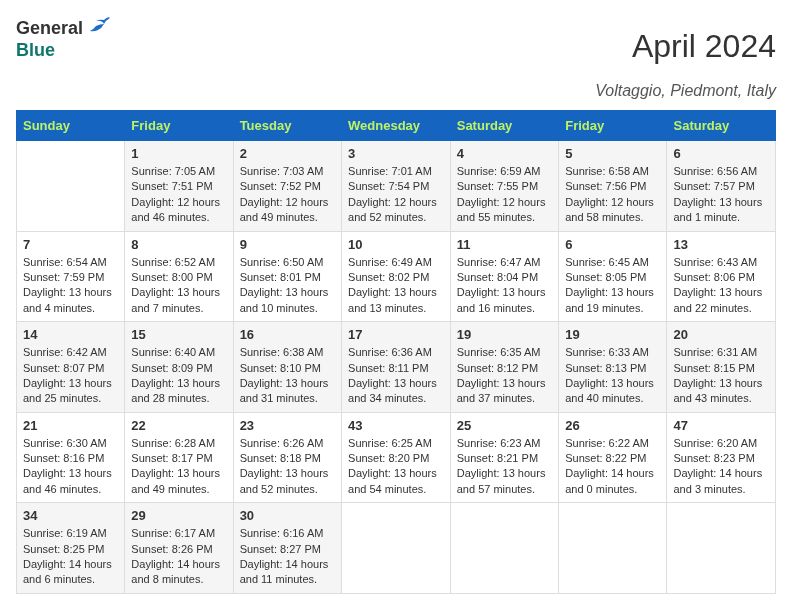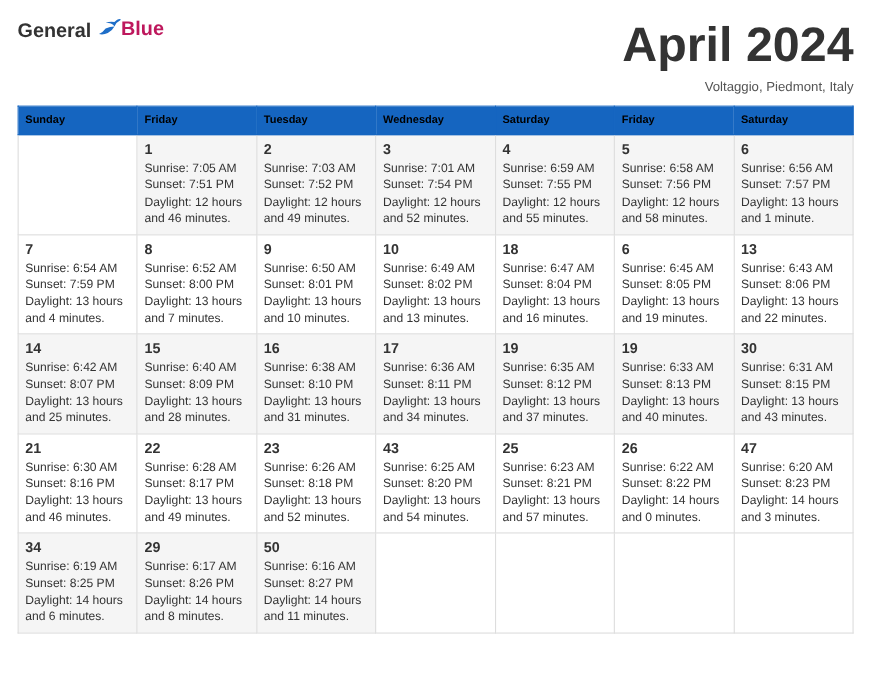--- a/index.html
+++ b/index.html
@@ -11,47 +11,49 @@
       padding: 16px;
     }
     .header-area {
       display: flex;
       justify-content: space-between;
       align-items: flex-start;
       margin-bottom: 10px;
     }
     .logo {
       display: flex;
-      flex-direction: row;
+      flex-direction: column;
       align-items: flex-start;
     }
     .title-area {
       text-align: right;
     }
     .month-title {
-      font-size: 44px;
-      font-weight: bold;
+      font-size: 32px;
+      font-weight: normal;
       color: #333;
+      margin-top: 12px;
     }
     .location-title {
-      font-size: 12px;
+      font-size: 16px;
       color: #555;
-      margin-top: 6px;
+      margin-top: 17px;
+      font-style: italic;
     }
     .calendar-table {
       width: 100%;
       border-collapse: collapse;
       font-size: 11px;
     }
     .calendar-table th {
       background-color: #1565c0;
-      color: #000000;
+      color: #bef264;
       padding: 7px 6px;
       text-align: left;
-      font-size: 10px;
+      font-size: 13px;
       font-weight: 600;
       border: 1px solid #1565c0;
       margin-left: 15px;
     }
     .calendar-table td {
       vertical-align: top;
       padding: 5px 6px;
       border: 1px solid #ddd;
       width: 109px;
       min-height: 80px;
@@ -76,21 +78,21 @@
       line-height: 1.4;
     }
     .empty-cell {
       background: #fff !important;
     }
     .logo-row {
       display: flex;
       align-items: center;
     }
     .logo-text-general { color: #333; font-weight: bold; font-size: 18px; }
-    .logo-text-blue { color: #be185d; font-weight: bold; font-size: 18px; }
+    .logo-text-blue { color: #0f766e; font-weight: bold; font-size: 18px; }
   </style>
 </head>
 <body>
 
 <div class="header-area">
   <div class="logo">
     <div class="logo-row">
       <span class="logo-text-general">General</span>
       <span style="display:inline-block; margin-left:3px;">
         <svg width="24" height="20" viewBox="0 0 24 20">
@@ -160,21 +162,21 @@
         </td>
         <td>
           <span class="day-number">9</span>
           <div class="day-info">Sunrise: 6:50 AM<br>Sunset: 8:01 PM<br>Daylight: 13 hours and 10 minutes.</div>
         </td>
         <td>
           <span class="day-number">10</span>
           <div class="day-info">Sunrise: 6:49 AM<br>Sunset: 8:02 PM<br>Daylight: 13 hours and 13 minutes.</div>
         </td>
         <td>
-          <span class="day-number">18</span>
+          <span class="day-number">11</span>
           <div class="day-info">Sunrise: 6:47 AM<br>Sunset: 8:04 PM<br>Daylight: 13 hours and 16 minutes.</div>
         </td>
         <td>
           <span class="day-number">6</span>
           <div class="day-info">Sunrise: 6:45 AM<br>Sunset: 8:05 PM<br>Daylight: 13 hours and 19 minutes.</div>
         </td>
         <td>
           <span class="day-number">13</span>
           <div class="day-info">Sunrise: 6:43 AM<br>Sunset: 8:06 PM<br>Daylight: 13 hours and 22 minutes.</div>
         </td>
@@ -198,21 +200,21 @@
         </td>
         <td>
           <span class="day-number">19</span>
           <div class="day-info">Sunrise: 6:35 AM<br>Sunset: 8:12 PM<br>Daylight: 13 hours and 37 minutes.</div>
         </td>
         <td>
           <span class="day-number">19</span>
           <div class="day-info">Sunrise: 6:33 AM<br>Sunset: 8:13 PM<br>Daylight: 13 hours and 40 minutes.</div>
         </td>
         <td>
-          <span class="day-number">30</span>
+          <span class="day-number">20</span>
           <div class="day-info">Sunrise: 6:31 AM<br>Sunset: 8:15 PM<br>Daylight: 13 hours and 43 minutes.</div>
         </td>
       </tr>
       <tr>
         <td>
           <span class="day-number">21</span>
           <div class="day-info">Sunrise: 6:30 AM<br>Sunset: 8:16 PM<br>Daylight: 13 hours and 46 minutes.</div>
         </td>
         <td>
           <span class="day-number">22</span>
@@ -242,21 +244,21 @@
       <tr>
         <td>
           <span class="day-number">34</span>
           <div class="day-info">Sunrise: 6:19 AM<br>Sunset: 8:25 PM<br>Daylight: 14 hours and 6 minutes.</div>
         </td>
         <td>
           <span class="day-number">29</span>
           <div class="day-info">Sunrise: 6:17 AM<br>Sunset: 8:26 PM<br>Daylight: 14 hours and 8 minutes.</div>
         </td>
         <td>
-          <span class="day-number">50</span>
+          <span class="day-number">30</span>
           <div class="day-info">Sunrise: 6:16 AM<br>Sunset: 8:27 PM<br>Daylight: 14 hours and 11 minutes.</div>
         </td>
         <td class="empty-cell"></td>
         <td class="empty-cell"></td>
         <td class="empty-cell"></td>
         <td class="empty-cell"></td>
       </tr>
     </tbody>
 </table>
 

